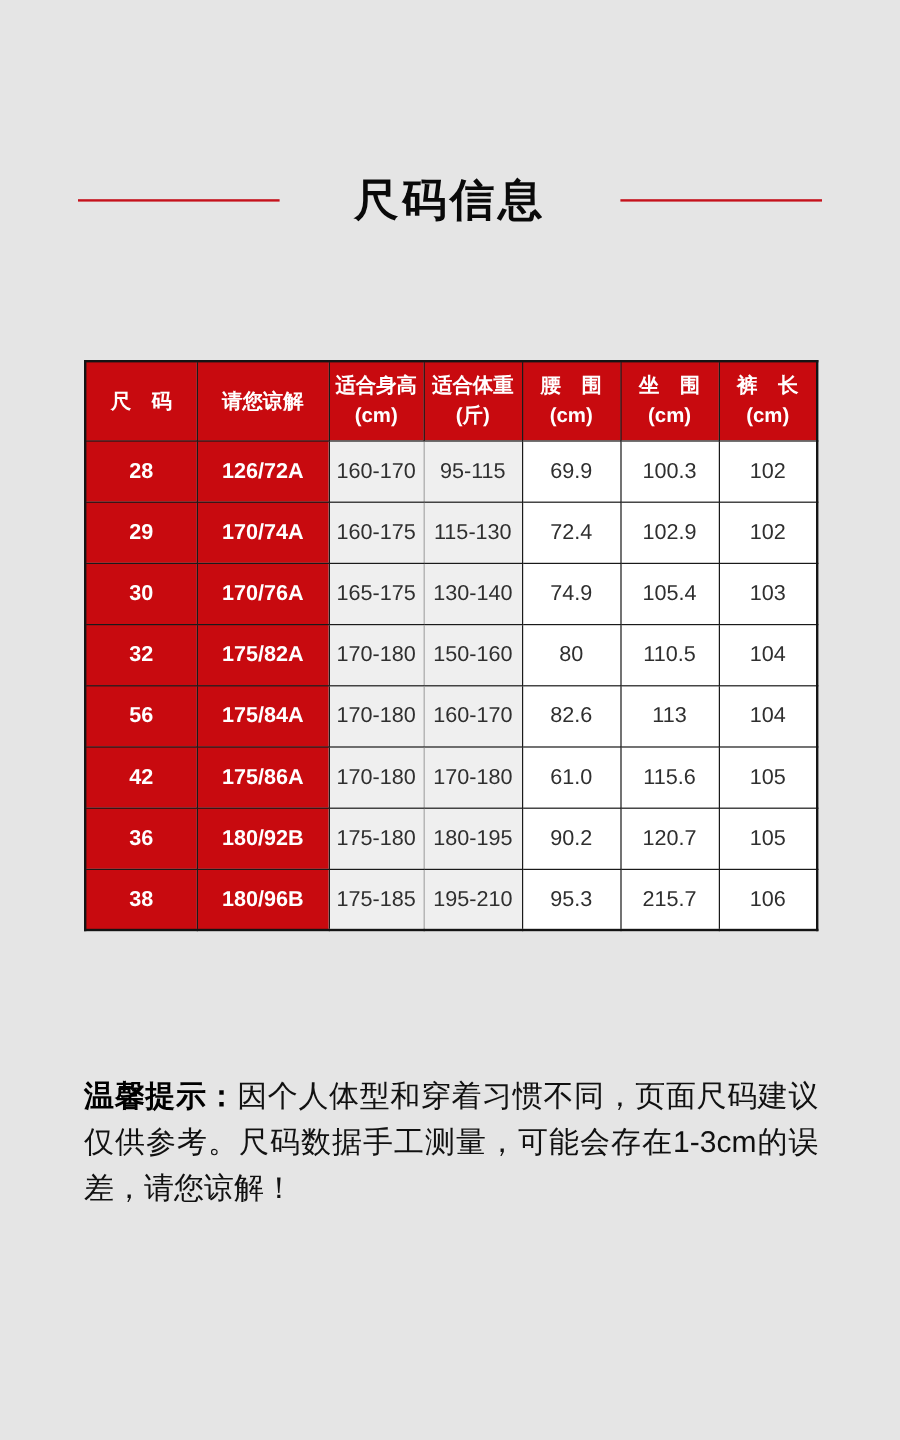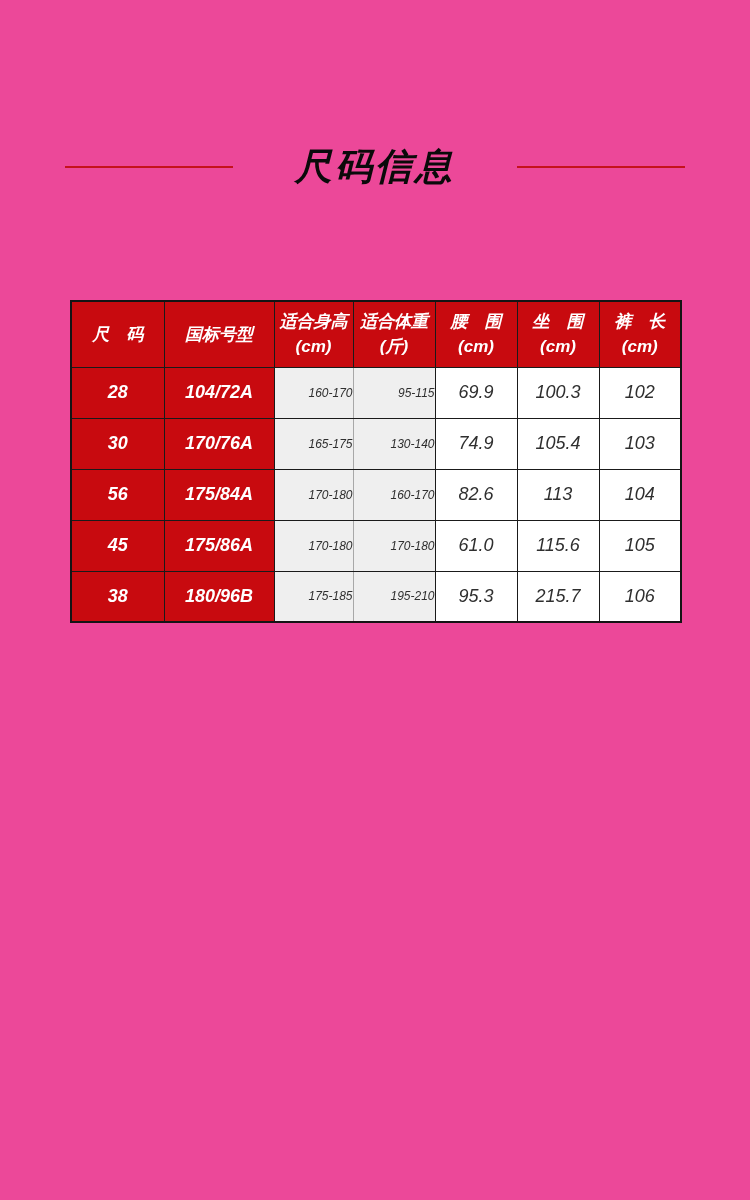--- a/index.html
+++ b/index.html
@@ -1,24 +1,23 @@
 <!DOCTYPE html>
 <html><head>
 <meta charset="utf-8">
 <style>
   * { margin: 0; padding: 0; box-sizing: border-box; }
   html, body { background: #ffffff; }
   .page {
     position: relative;
     width: 750px;
     height: 1200px;
-    background: #ec4899;
+    background: #e5e5e5;
     overflow: hidden;
     font-family: "Liberation Sans", "DejaVu Sans", sans-serif;
-    font-style: italic;
   }
   
   .title-row {
     margin-top: 145px;
     height: 44px;
     display: flex;
     align-items: center;
     justify-content: center;
   }
   .hline {
@@ -63,22 +62,21 @@
   .size-table tbody td.red-cell {
     background: #c80a0f;
     color: #ffffff;
     font-weight: bold;
     font-size: 18px;
     text-align: center;
   }
   .size-table tbody td.gray-cell {
     background: #efefef;
     color: #2f2f2f;
-    font-size: 12px;
-    text-align: right;
+    font-size: 18px;
   }
   .size-table tbody td.white-cell {
     background: #ffffff;
     color: #2f2f2f;
     font-size: 18px;
   }
   
   .size-table tbody td:nth-child(3) { border-right-color: #a8a8a8; }
   
   .note {
@@ -108,76 +106,106 @@
         <col style="width:110px">
         <col style="width:79px">
       <col style="width:82px">
         <col style="width:82px">
         <col style="width:82px">
         <col style="width:82px">
     </colgroup>
     <thead>
       <tr>
         <th>尺　码</th>
-        <th>国标号型</th>
+        <th>请您谅解</th>
         <th>适合身高
 (cm)</th>
         <th>适合体重
 (斤)</th>
         <th>腰　围
 (cm)</th>
         <th>坐　围
 (cm)</th>
         <th>裤　长
 (cm)</th>
       </tr>
     </thead>
     <tbody>
       <tr>
         <td class="red-cell">28</td>
-        <td class="red-cell">104/72A</td>
+        <td class="red-cell">126/72A</td>
         <td class="gray-cell">160-170</td>
         <td class="gray-cell">95-115</td>
         <td class="white-cell">69.9</td>
         <td class="white-cell">100.3</td>
+        <td class="white-cell">102</td>
+      </tr>
+      <tr>
+        <td class="red-cell">29</td>
+        <td class="red-cell">170/74A</td>
+        <td class="gray-cell">160-175</td>
+        <td class="gray-cell">115-130</td>
+        <td class="white-cell">72.4</td>
+        <td class="white-cell">102.9</td>
         <td class="white-cell">102</td>
       </tr>
       <tr>
         <td class="red-cell">30</td>
         <td class="red-cell">170/76A</td>
         <td class="gray-cell">165-175</td>
         <td class="gray-cell">130-140</td>
         <td class="white-cell">74.9</td>
         <td class="white-cell">105.4</td>
         <td class="white-cell">103</td>
       </tr>
       <tr>
+        <td class="red-cell">32</td>
+        <td class="red-cell">175/82A</td>
+        <td class="gray-cell">170-180</td>
+        <td class="gray-cell">150-160</td>
+        <td class="white-cell">80</td>
+        <td class="white-cell">110.5</td>
+        <td class="white-cell">104</td>
+      </tr>
+      <tr>
         <td class="red-cell">56</td>
         <td class="red-cell">175/84A</td>
         <td class="gray-cell">170-180</td>
         <td class="gray-cell">160-170</td>
         <td class="white-cell">82.6</td>
         <td class="white-cell">113</td>
         <td class="white-cell">104</td>
       </tr>
       <tr>
-        <td class="red-cell">45</td>
+        <td class="red-cell">42</td>
         <td class="red-cell">175/86A</td>
         <td class="gray-cell">170-180</td>
         <td class="gray-cell">170-180</td>
         <td class="white-cell">61.0</td>
         <td class="white-cell">115.6</td>
+        <td class="white-cell">105</td>
+      </tr>
+      <tr>
+        <td class="red-cell">36</td>
+        <td class="red-cell">180/92B</td>
+        <td class="gray-cell">175-180</td>
+        <td class="gray-cell">180-195</td>
+        <td class="white-cell">90.2</td>
+        <td class="white-cell">120.7</td>
         <td class="white-cell">105</td>
       </tr>
       <tr>
         <td class="red-cell">38</td>
         <td class="red-cell">180/96B</td>
         <td class="gray-cell">175-185</td>
         <td class="gray-cell">195-210</td>
         <td class="white-cell">95.3</td>
         <td class="white-cell">215.7</td>
         <td class="white-cell">106</td>
       </tr>
     </tbody>
   </table>
 
+  <p class="note">
+    <strong>温馨提示：</strong><span>因个人体型和穿着习惯不同，页面尺码建议仅供参考。尺码数据手工测量，可能会存在1-3cm的误差，请您谅解！</span>
+  </p>
 
 </div>
 
 </body></html>

